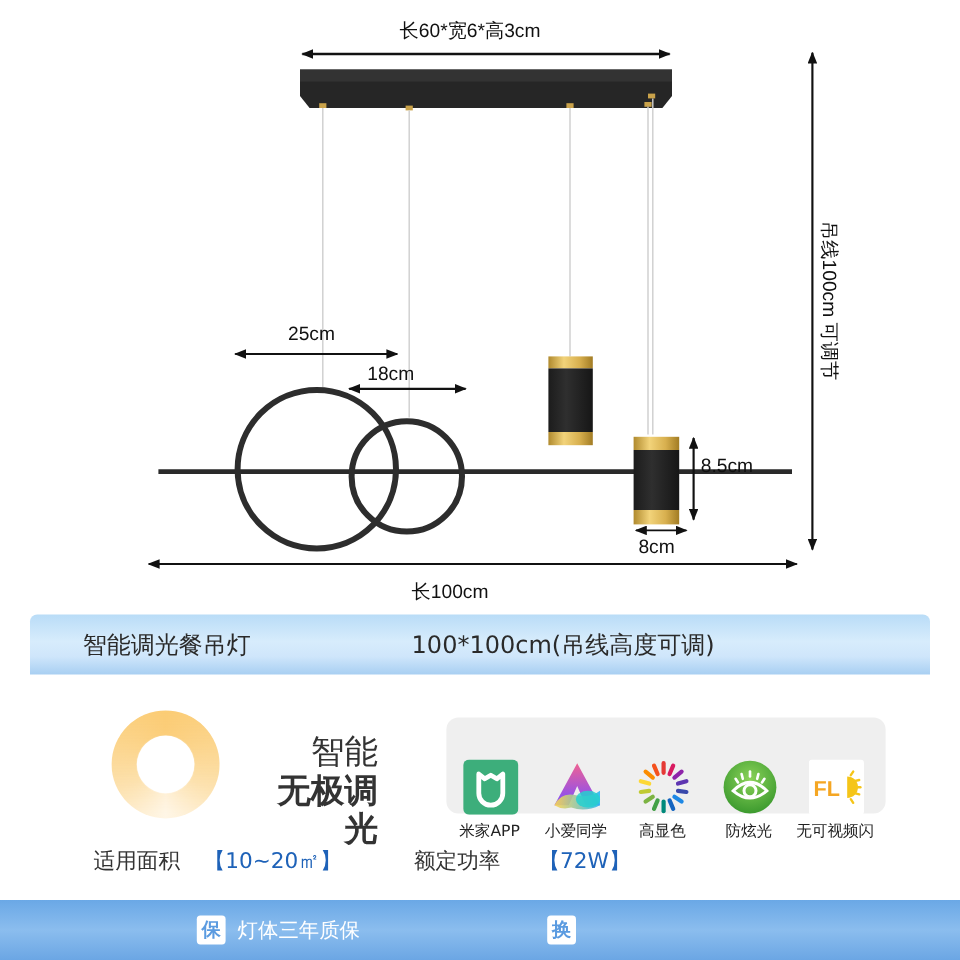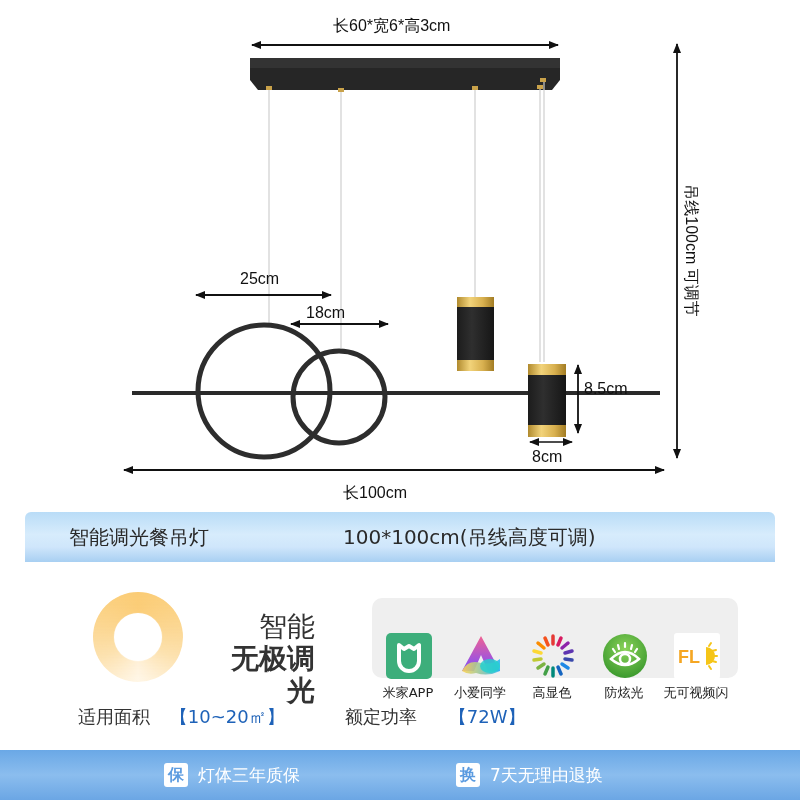--- a/index.html
+++ b/index.html
@@ -223,15 +223,14 @@
   <span class="v" style="margin-left:26px;">【72W】</span>
 </div>
 
 <div class="footer">
   <div class="item" style="left:164px;">
     <span class="badge">保</span>
     <span>灯体三年质保</span>
   </div>
   <div class="item" style="left:456px;">
     <span class="badge">换</span>
-    <span>7天无理由退换</span>
   </div>
 </div>
 
 </body></html>

